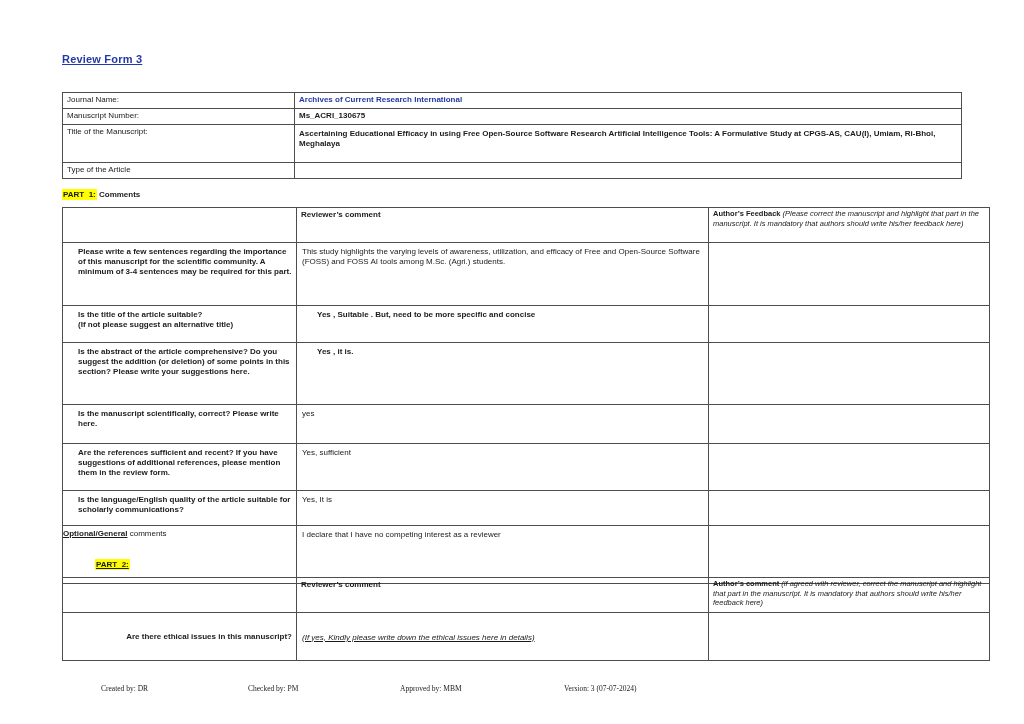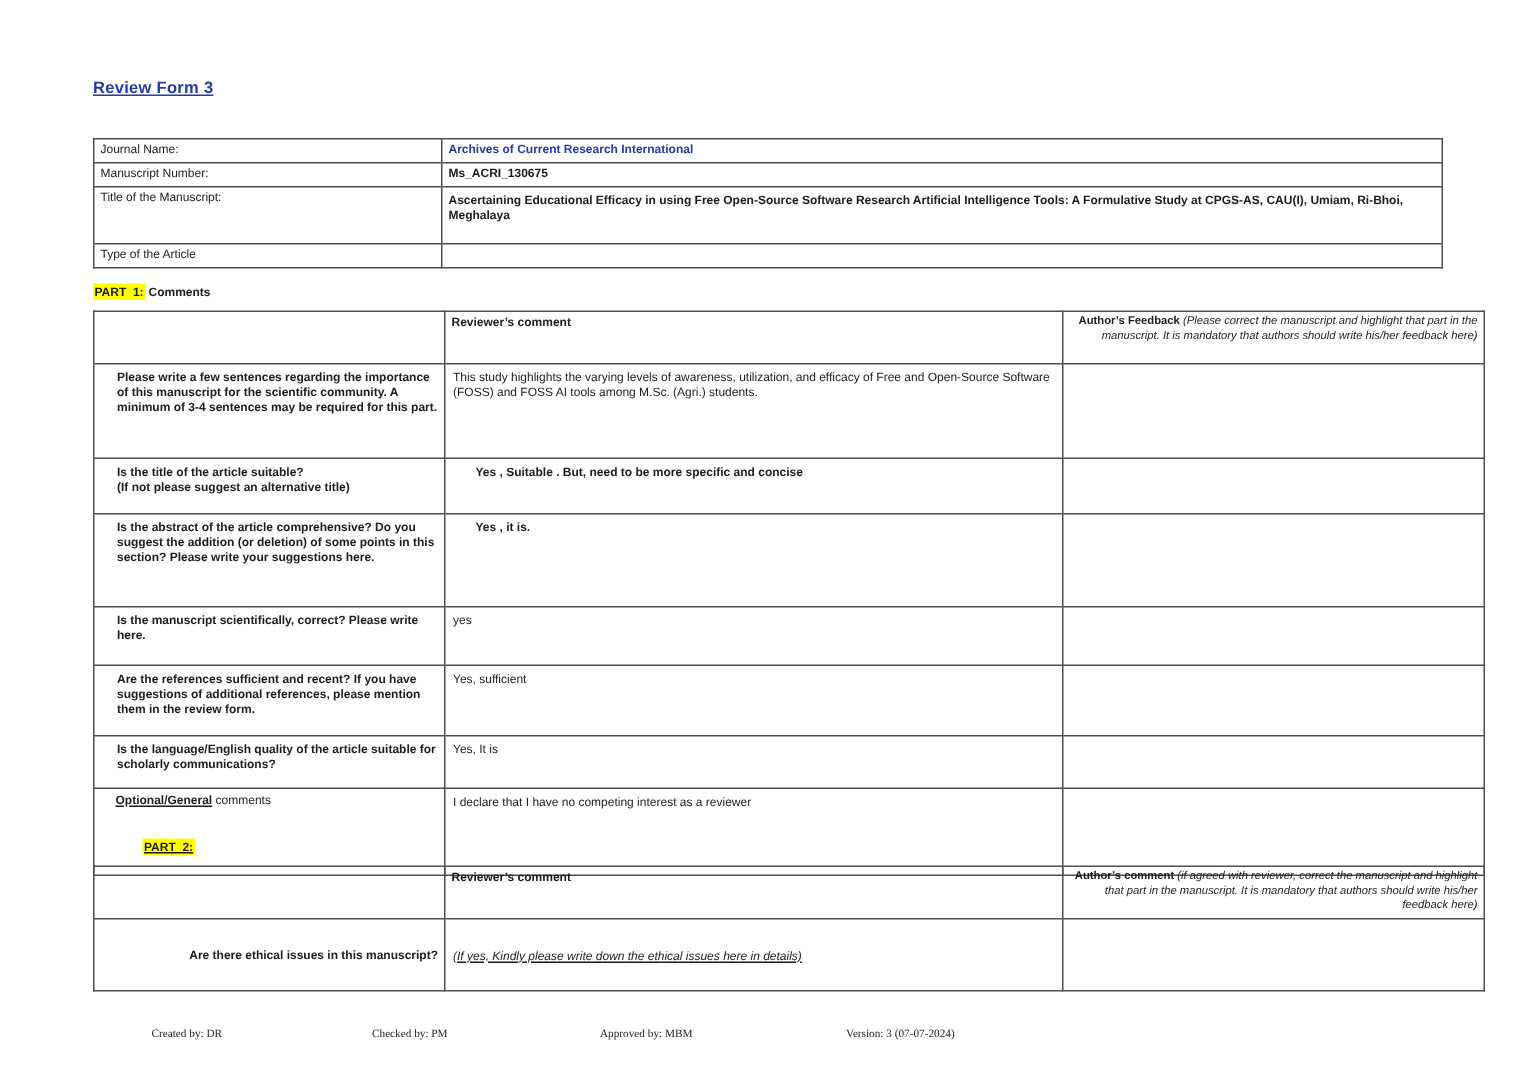--- a/index.html
+++ b/index.html
@@ -39,24 +39,24 @@
   .hl.u{text-decoration:underline;}
   .suffix{white-space:pre;}
   
   .part-table{position:absolute;left:62px;width:900px;}
   .p1{top:207px;}
   .p2{top:577px;}
   .part-table td.c1{width:225px;}
   .part-table td.c2{width:403px;}
   .part-table td.c3{width:272px;}
   .col-head{font-weight:bold;}
-  .author-note{font-size:7.5px;line-height:9.5px;padding-top:1px;text-align:right;}
+  .author-note{font-size:7.5px;line-height:9.5px;padding-top:1px;}
   .author-note .note-italic{font-weight:normal;font-style:italic;}
   .q{font-weight:bold;padding-left:15px;padding-top:4px;white-space:pre-line;}
-  .q-plain{padding-left:14px;padding-top:3px;}
+  .q-plain{padding-left:0;padding-top:3px;}
   .emph{font-weight:bold;text-decoration:underline;}
   .cmt{padding-left:5px;padding-top:4px;}
   .cmt.bold{font-weight:bold;padding-left:20px;}
   .cmt.italic-u{font-style:italic;text-decoration:underline;}
   .vmid{vertical-align:middle;}
   
   .footer{position:absolute;left:0;top:684px;width:1024px;height:14px;
     font-family:"Liberation Serif", serif;font-size:7.5px;color:#222;}
   .footer span{position:absolute;white-space:pre;}
   .f1{left:62px;margin-left:39px;}

